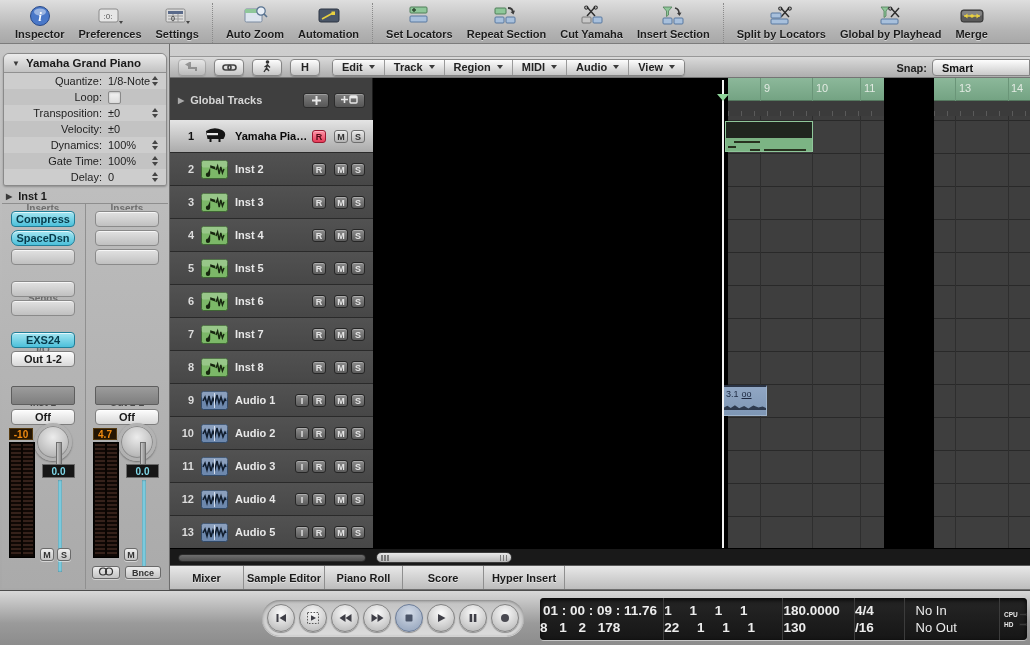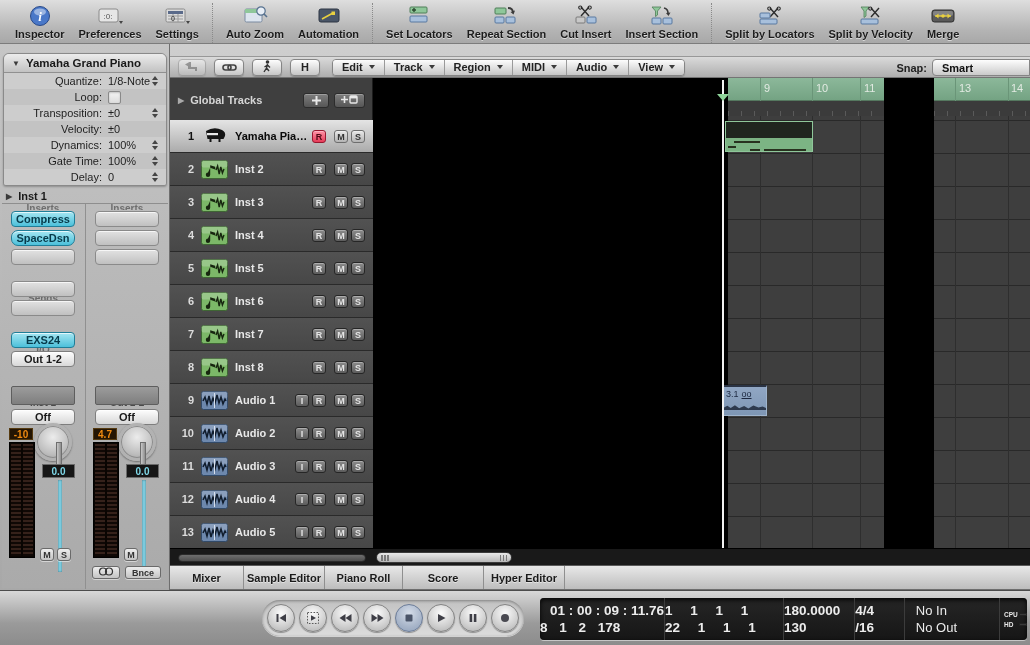--- a/index.html
+++ b/index.html
@@ -276,21 +276,21 @@
         <span class="ticon">
           <svg width="26" height="22" viewBox="0 0 26 22">
             <path d="M8 2 L16 11 M16 2 L8 11" stroke="#2c2c2c" stroke-width="1.4"></path>
             <circle cx="7.3" cy="2.6" r="1.6" fill="none" stroke="#2c2c2c" stroke-width="1.1"></circle>
             <circle cx="16.7" cy="2.6" r="1.6" fill="none" stroke="#2c2c2c" stroke-width="1.1"></circle>
             <rect x="3" y="12" width="9" height="6" rx="1" fill="#c8c8c8" stroke="#7a7a7a"></rect>
             <path d="M3 12 h9 v6 h-9 z" fill="url(#none)"></path>
             <rect x="14" y="12" width="9" height="6" rx="1" fill="#a8c0dc" stroke="#5878a0"></rect>
           </svg>
         </span>
-        <span class="tlabel">Cut Insert</span>
+        <span class="tlabel">Cut Yamaha</span>
       </div>
       <div class="titem">
         <span class="ticon">
           <svg width="26" height="22" viewBox="0 0 26 22">
             <path d="M3 2 h9 l-3.5 4 v4 l-2 1.5 v-5.5 z" fill="#8fc79a" stroke="#4f7f58" stroke-width=".8"></path>
             <path d="M15 3 q4 1 4 5" fill="none" stroke="#3a3a3a" stroke-width="1.6"></path>
             <path d="M17 8 l2.5 3 2 -3.5 z" fill="#3a3a3a"></path>
             <rect x="3" y="13" width="9" height="6" rx="1" fill="#a8c0dc" stroke="#5878a0"></rect>
             <rect x="14" y="13" width="9" height="6" rx="1" fill="#a8c0dc" stroke="#5878a0"></rect>
           </svg>
@@ -313,21 +313,21 @@
       </div>
       <div class="titem">
         <span class="ticon">
           <svg width="26" height="22" viewBox="0 0 26 22">
             <path d="M3 2 h8 l-3 4 v5 l-2 1.5 v-6.5 z" fill="#8fc79a" stroke="#4f7f58" stroke-width=".8"></path>
             <path d="M13 3 L21 12 M21 3 L13 12" stroke="#2c2c2c" stroke-width="1.4"></path>
             <circle cx="12.3" cy="3.6" r="1.6" fill="none" stroke="#2c2c2c" stroke-width="1.1"></circle>
             <rect x="3" y="14" width="17" height="5" rx="1" fill="#a8c0dc" stroke="#5878a0"></rect>
           </svg>
         </span>
-        <span class="tlabel">Split by Velocity</span>
+        <span class="tlabel">Global by Playhead</span>
       </div>
       <div class="titem">
         <span class="ticon">
           <svg width="26" height="20" viewBox="0 0 26 20">
             <rect x="2" y="4" width="22" height="12" rx="2.5" fill="#5a5a5a" stroke="#2e2e2e"></rect>
             <rect x="3" y="5" width="20" height="5" rx="2" fill="rgba(255,255,255,.25)"></rect>
             <path d="M5 10 h16" stroke="#e8d040" stroke-width="1.4"></path>
             <path d="M9 10 l-3.5 0 M5.5 10 l3 -2.5 v5 z" fill="#e8d040"></path>
             <path d="M17.5 10 l3 0 M20.5 10 l-3 -2.5 v5 z" fill="#e8d040"></path>
             <circle cx="13" cy="10" r="1.8" fill="#e8d040"></circle>
@@ -811,21 +811,21 @@
         <i></i>
       </span>
   </div>
 </div>
 
 <div id="bottom-tabs" class="abs">
     <div class="btab" style="width: 74px;">Mixer</div>
     <div class="btab" style="width: 81px;">Sample Editor</div>
     <div class="btab" style="width: 78px;">Piano Roll</div>
     <div class="btab" style="width: 81px;">Score</div>
-    <div class="btab" style="width: 81px;">Hyper Editor</div>
+    <div class="btab" style="width: 81px;">Hyper Insert</div>
   </div>
 
 <div id="transport" class="abs">
   <div id="tp-well">
       <div class="tpbtn">
         <span style="display: flex;">
           <svg width="14" height="14" viewBox="0 0 14 14" fill="#3e3e46">
             <rect x="2.5" y="3" width="2" height="8"></rect>
             <path d="M12 3 L5.5 7 L12 11 z"></path>
           </svg>
@@ -880,21 +880,21 @@
       <div class="tpbtn">
         <span style="display: flex;">
           <svg width="14" height="14" viewBox="0 0 14 14">
             <circle cx="7" cy="7" r="4" fill="#4a4a52"></circle>
           </svg>
         </span>
       </div>
     </div>
   <div id="lcd">
     <div class="lcd-sec" style="width:125px;">
-      <div class="lcd-line" style="padding-left:10px;">01 : 00 : 09 : 11.76</div>
+      <div class="lcd-line" style="padding-left:3px;">01 : 00 : 09 : 11.76</div>
       <div class="lcd-line lcd-right ws8" style="padding-right:10px;">8 1 2 178</div>
     </div>
     <div class="lcd-sec" style="width:120px;">
       <div class="lcd-line lcd-right ws14" style="padding-right:14px;">1 1 1 1</div>
       <div class="lcd-line lcd-right ws14" style="padding-right:14px;">22 1 1 1</div>
     </div>
     <div class="lcd-sec" style="width:72px;">
       <div class="lcd-line lcd-right" style="padding-right:7px;">180.0000</div>
       <div class="lcd-line lcd-right" style="padding-right:7px;">130</div>
     </div>

